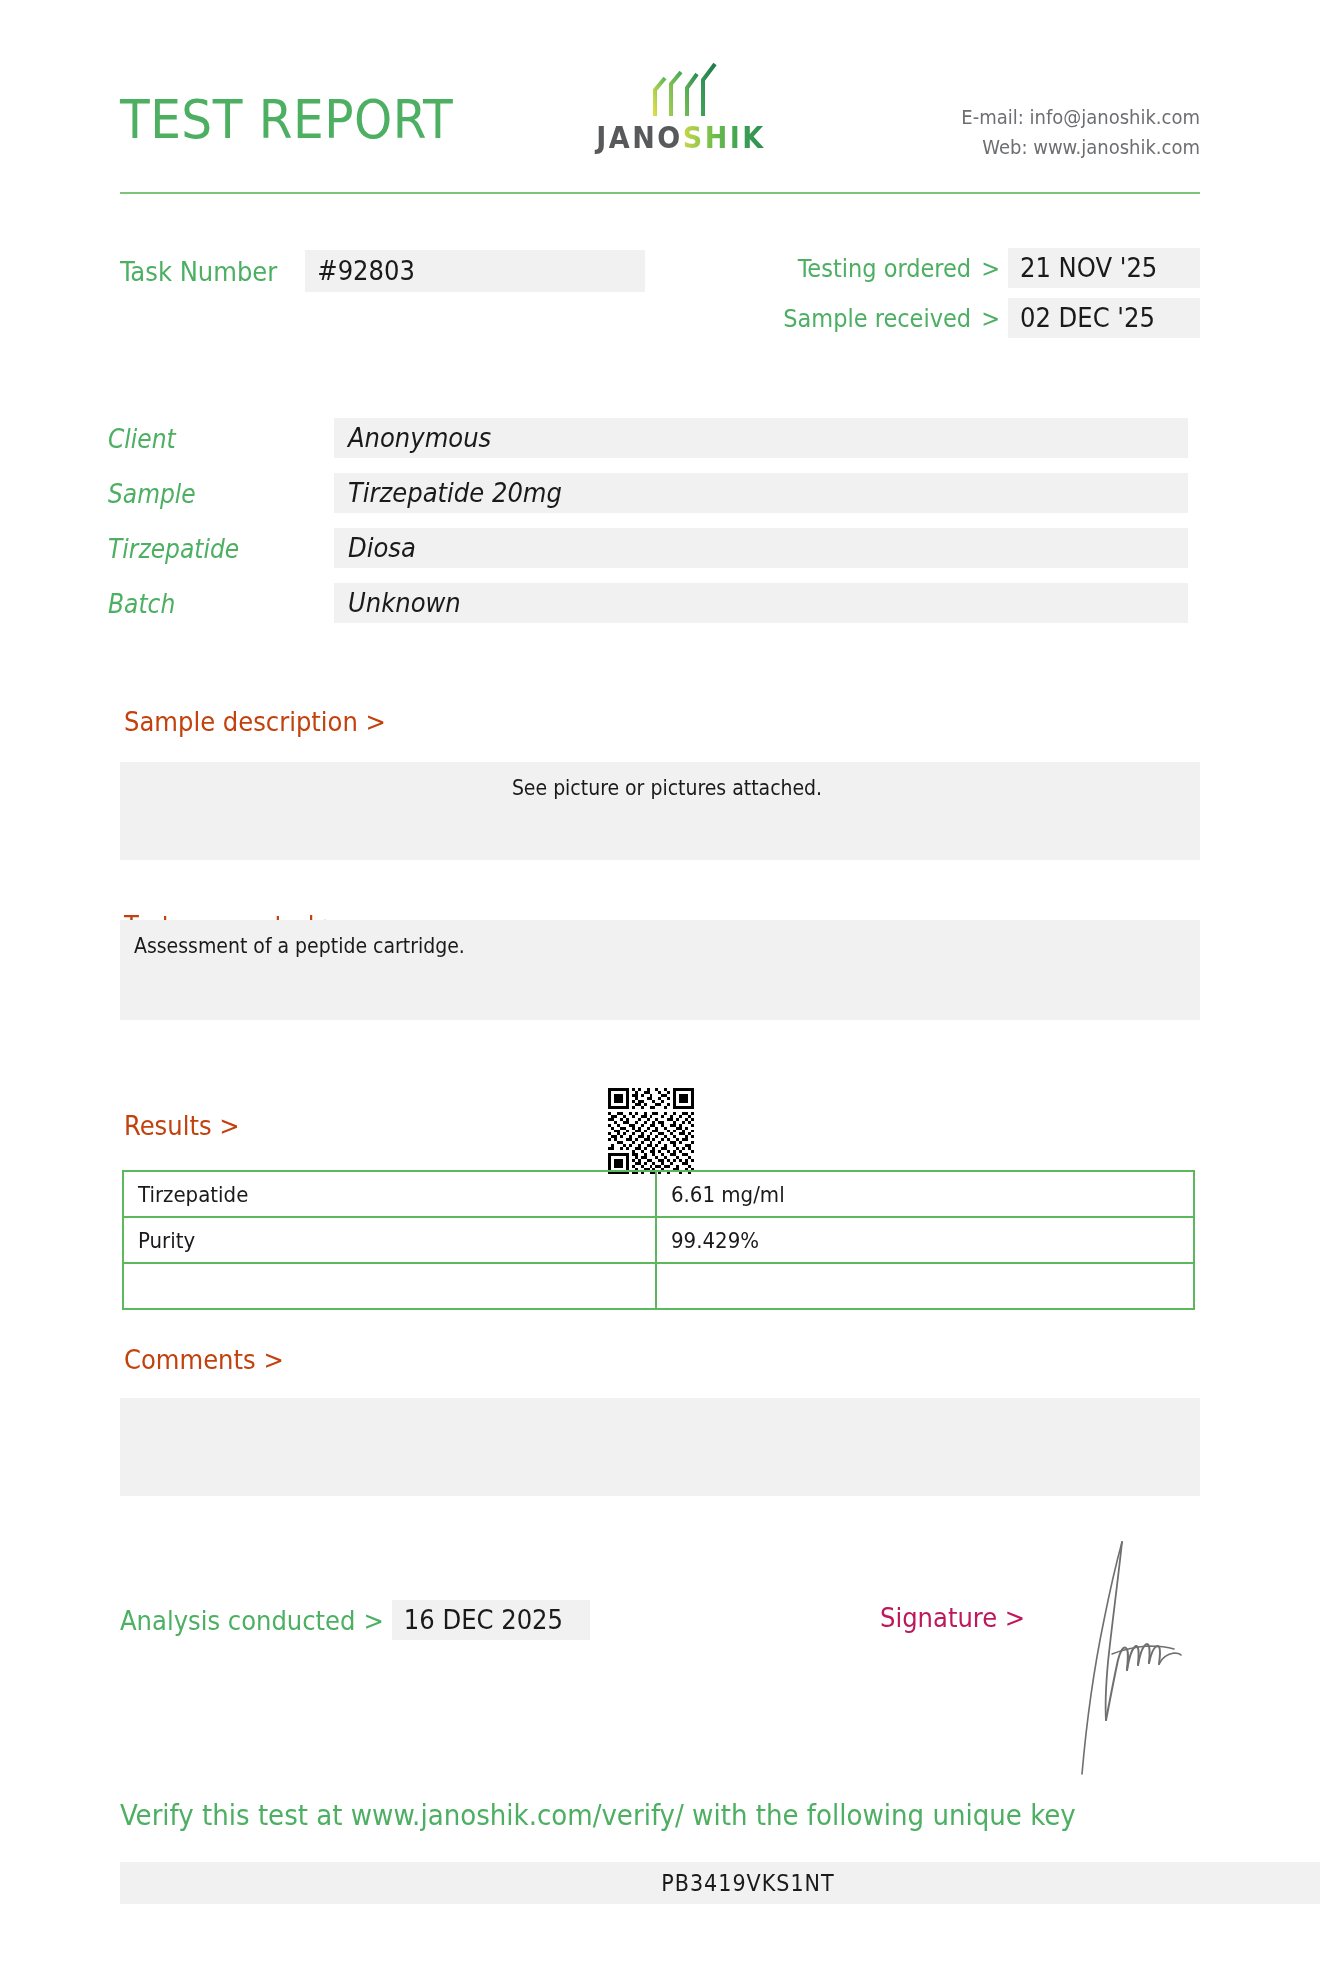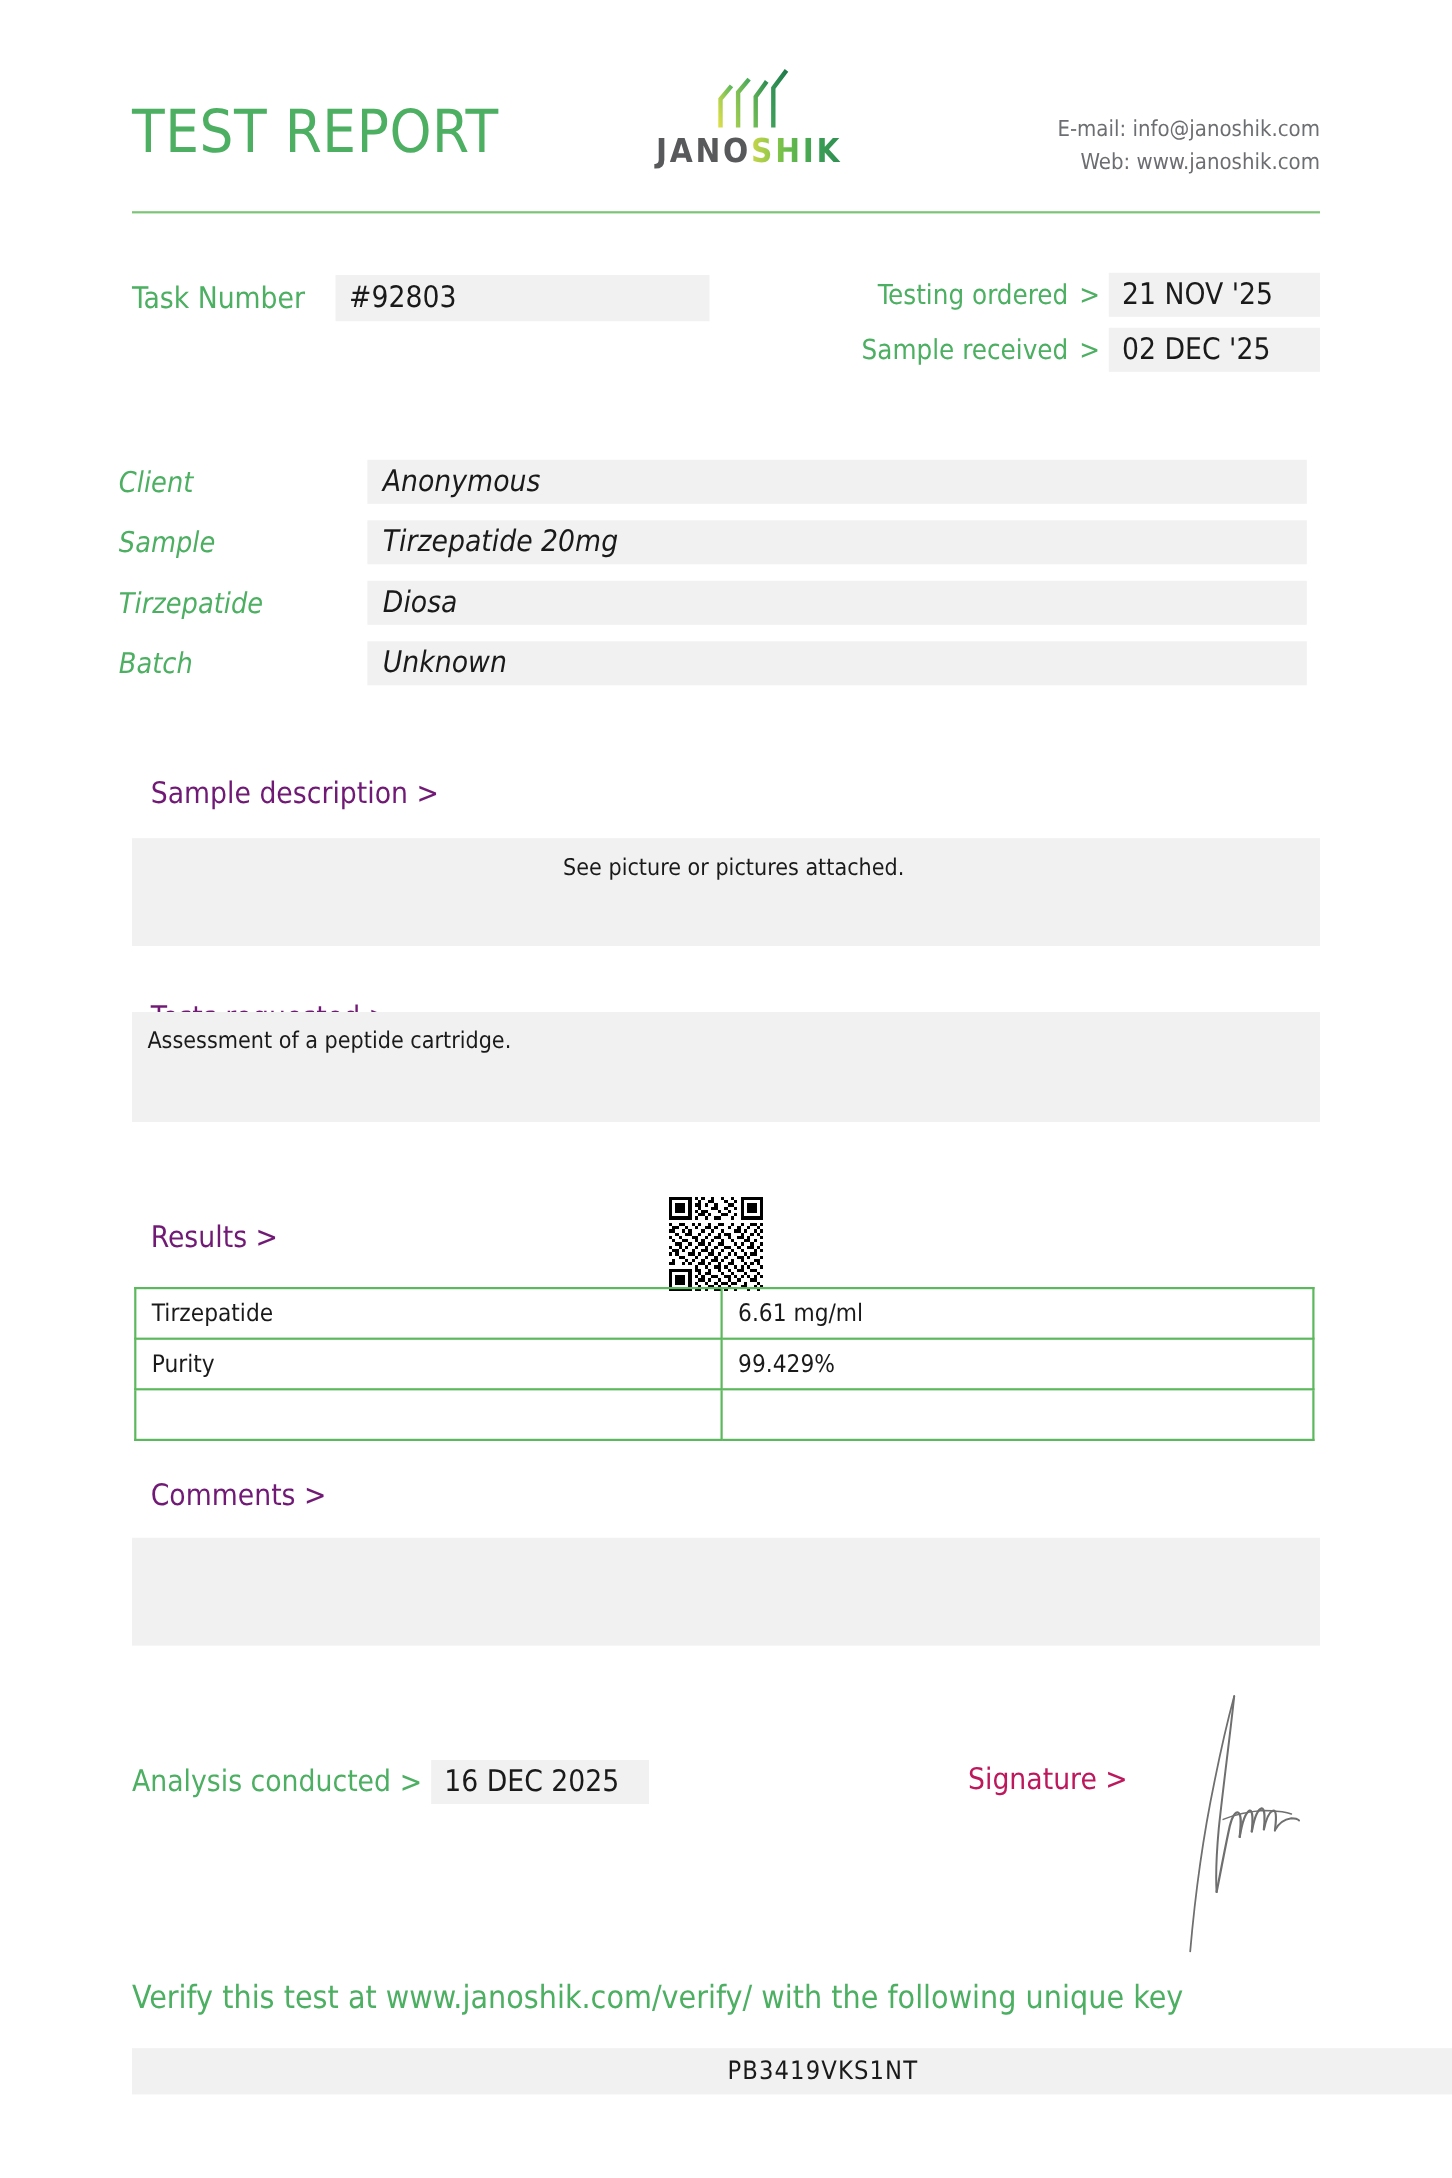--- a/index.html
+++ b/index.html
@@ -60,21 +60,21 @@
   .info-row { position: relative; height: 46px; margin-bottom: 9px; }
   .info-label { position: absolute; left: 0; top: 6px; font-size: 26px; color: #4caf62; }
   .info-value {
     position: absolute; left: 226px; right: 0; top: 0; height: 40px;
     background: #f1f1f1; font-size: 27px; color: #1a1a1a;
     padding-left: 14px; line-height: 40px;
   }
 
   
   .section-head {
-    position: absolute; left: 137px; font-size: 27px; color: #701a75; white-space: nowrap;
+    position: absolute; left: 124px; font-size: 27px; color: #c2410c; white-space: nowrap;
   }
   .section-box {
     position: absolute; left: 120px; width: 1080px; background: #f1f1f1;
     font-size: 21px; color: #1a1a1a; padding: 14px 0 0 14px;
   }
   .sd-head { top: 706px; }
   .sd-box  { top: 762px; height: 98px; text-align: center; }
   .tr-head { top: 910px; }
   .tr-box  { top: 920px; height: 100px; }
   .res-head{ top: 1110px; }

